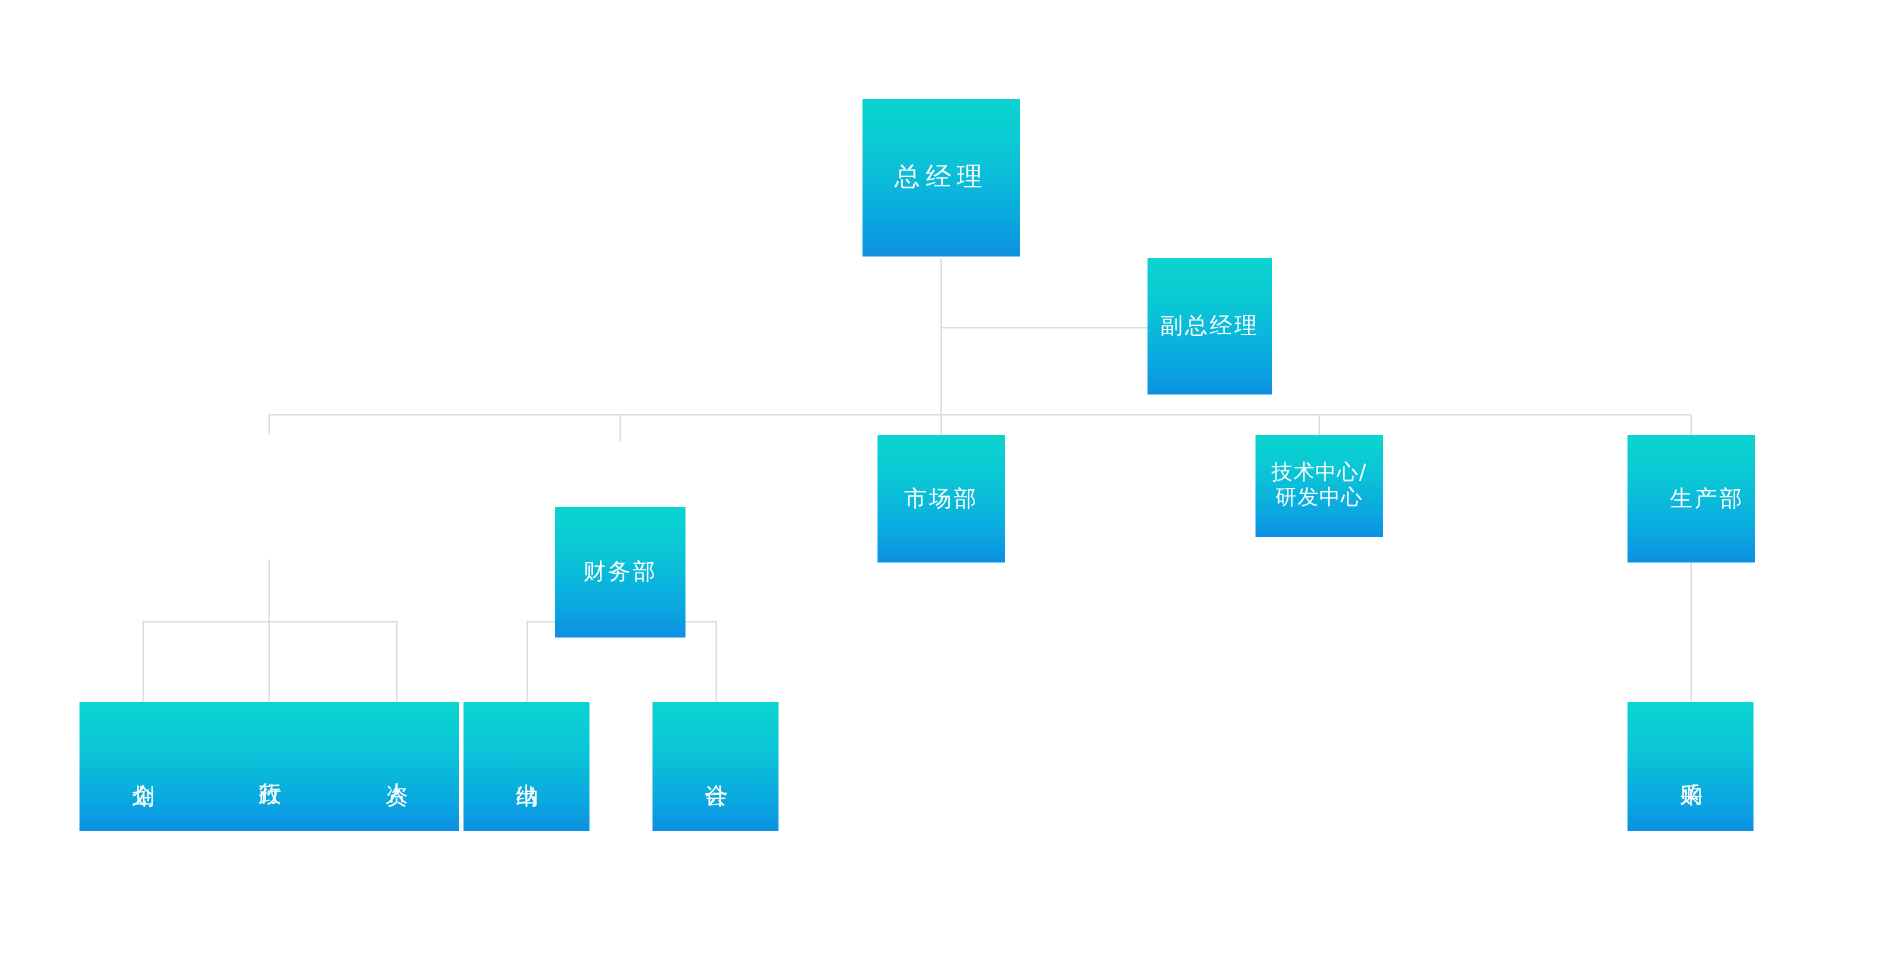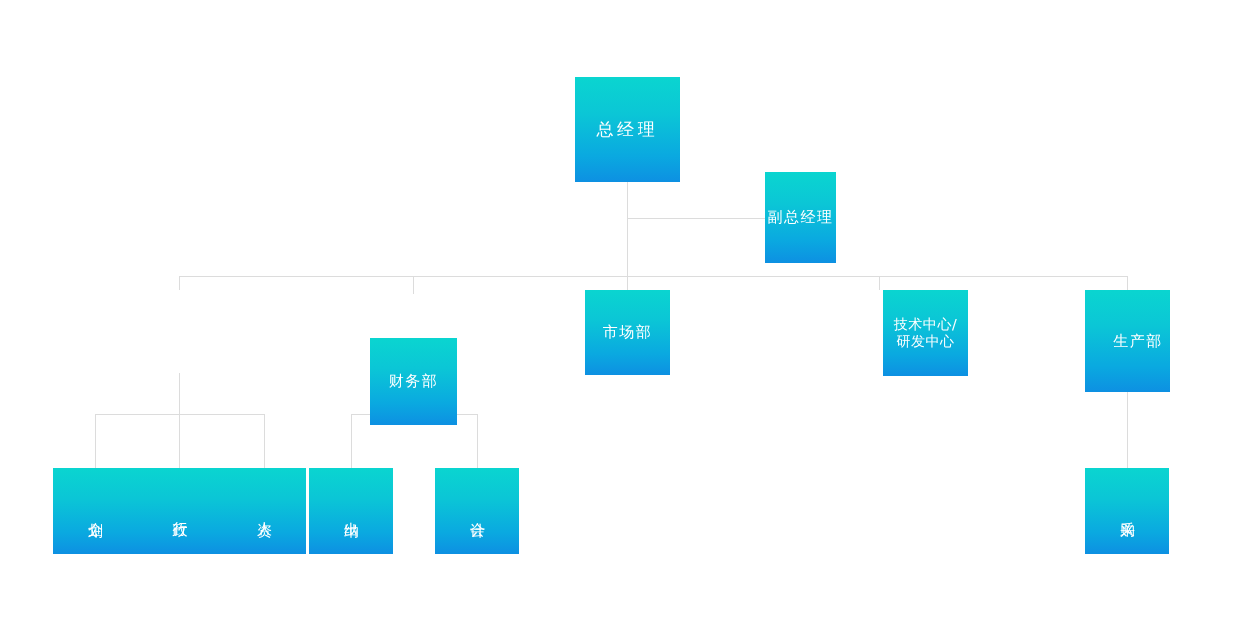--- a/index.html
+++ b/index.html
@@ -106,43 +106,43 @@
   <div class="line line-v" style="left:179px; top:414px; height:54px;"></div>
   <div class="line line-v" style="left:264px; top:414px; height:54px;"></div>
 
   <div class="line line-v" style="left:413px; top:381px; height:33px;"></div>
   <div class="line line-h" style="left:351px; top:414px; width:127px;"></div>
   <div class="line line-v" style="left:351px; top:414px; height:54px;"></div>
   <div class="line line-v" style="left:477px; top:414px; height:54px;"></div>
 
   <div class="line line-v" style="left:1127px; top:375px; height:93px;"></div>
 
-  <div class="node" style="left:575px; top:77px; width:105px; height:105px;">
+  <div class="node" style="left:575px; top:66px; width:105px; height:105px;">
     <span class="node-label size-lg">总经理</span>
   </div>
 
-  <div class="node" style="left:765px; top:172px; width:71px; height:91px;">
+  <div class="node" style="left:765px; top:172px; width:83px; height:91px;">
     <span class="node-label size-md">副总经理</span>
   </div>
 
 
   <div class="node" style="left:370px; top:294px; width:87px; height:87px;margin-top:44px;">
     <span class="node-label size-md">财务部</span>
   </div>
 
   <div class="node" style="left:585px; top:290px; width:85px; height:85px;">
     <span class="node-label size-md">市场部</span>
   </div>
 
-  <div class="node" style="left:883px; top:290px; width:85px; height:86px;">
+  <div class="node" style="left:837px; top:290px; width:85px; height:68px;">
     <span class="node-label size-sm">技术中心/
 研发中心</span>
   </div>
 
-  <div class="node" style="left:1085px; top:290px; width:85px; height:102px;padding-left:21px;">
+  <div class="node" style="left:1085px; top:290px; width:85px; height:85px;padding-left:21px;">
     <span class="node-label size-md">生产部</span>
   </div>
 
   <div class="merged-block" style="left:53px; top:468px; width:253px; height:86px;">
     <div class="merged-cell" style="left:0px; width:84px;">
       <span class="node-label">企划</span>
     </div>
     <div class="merged-cell" style="left:84px; width:85px;">
       <span class="node-label">行政</span>
     </div>

